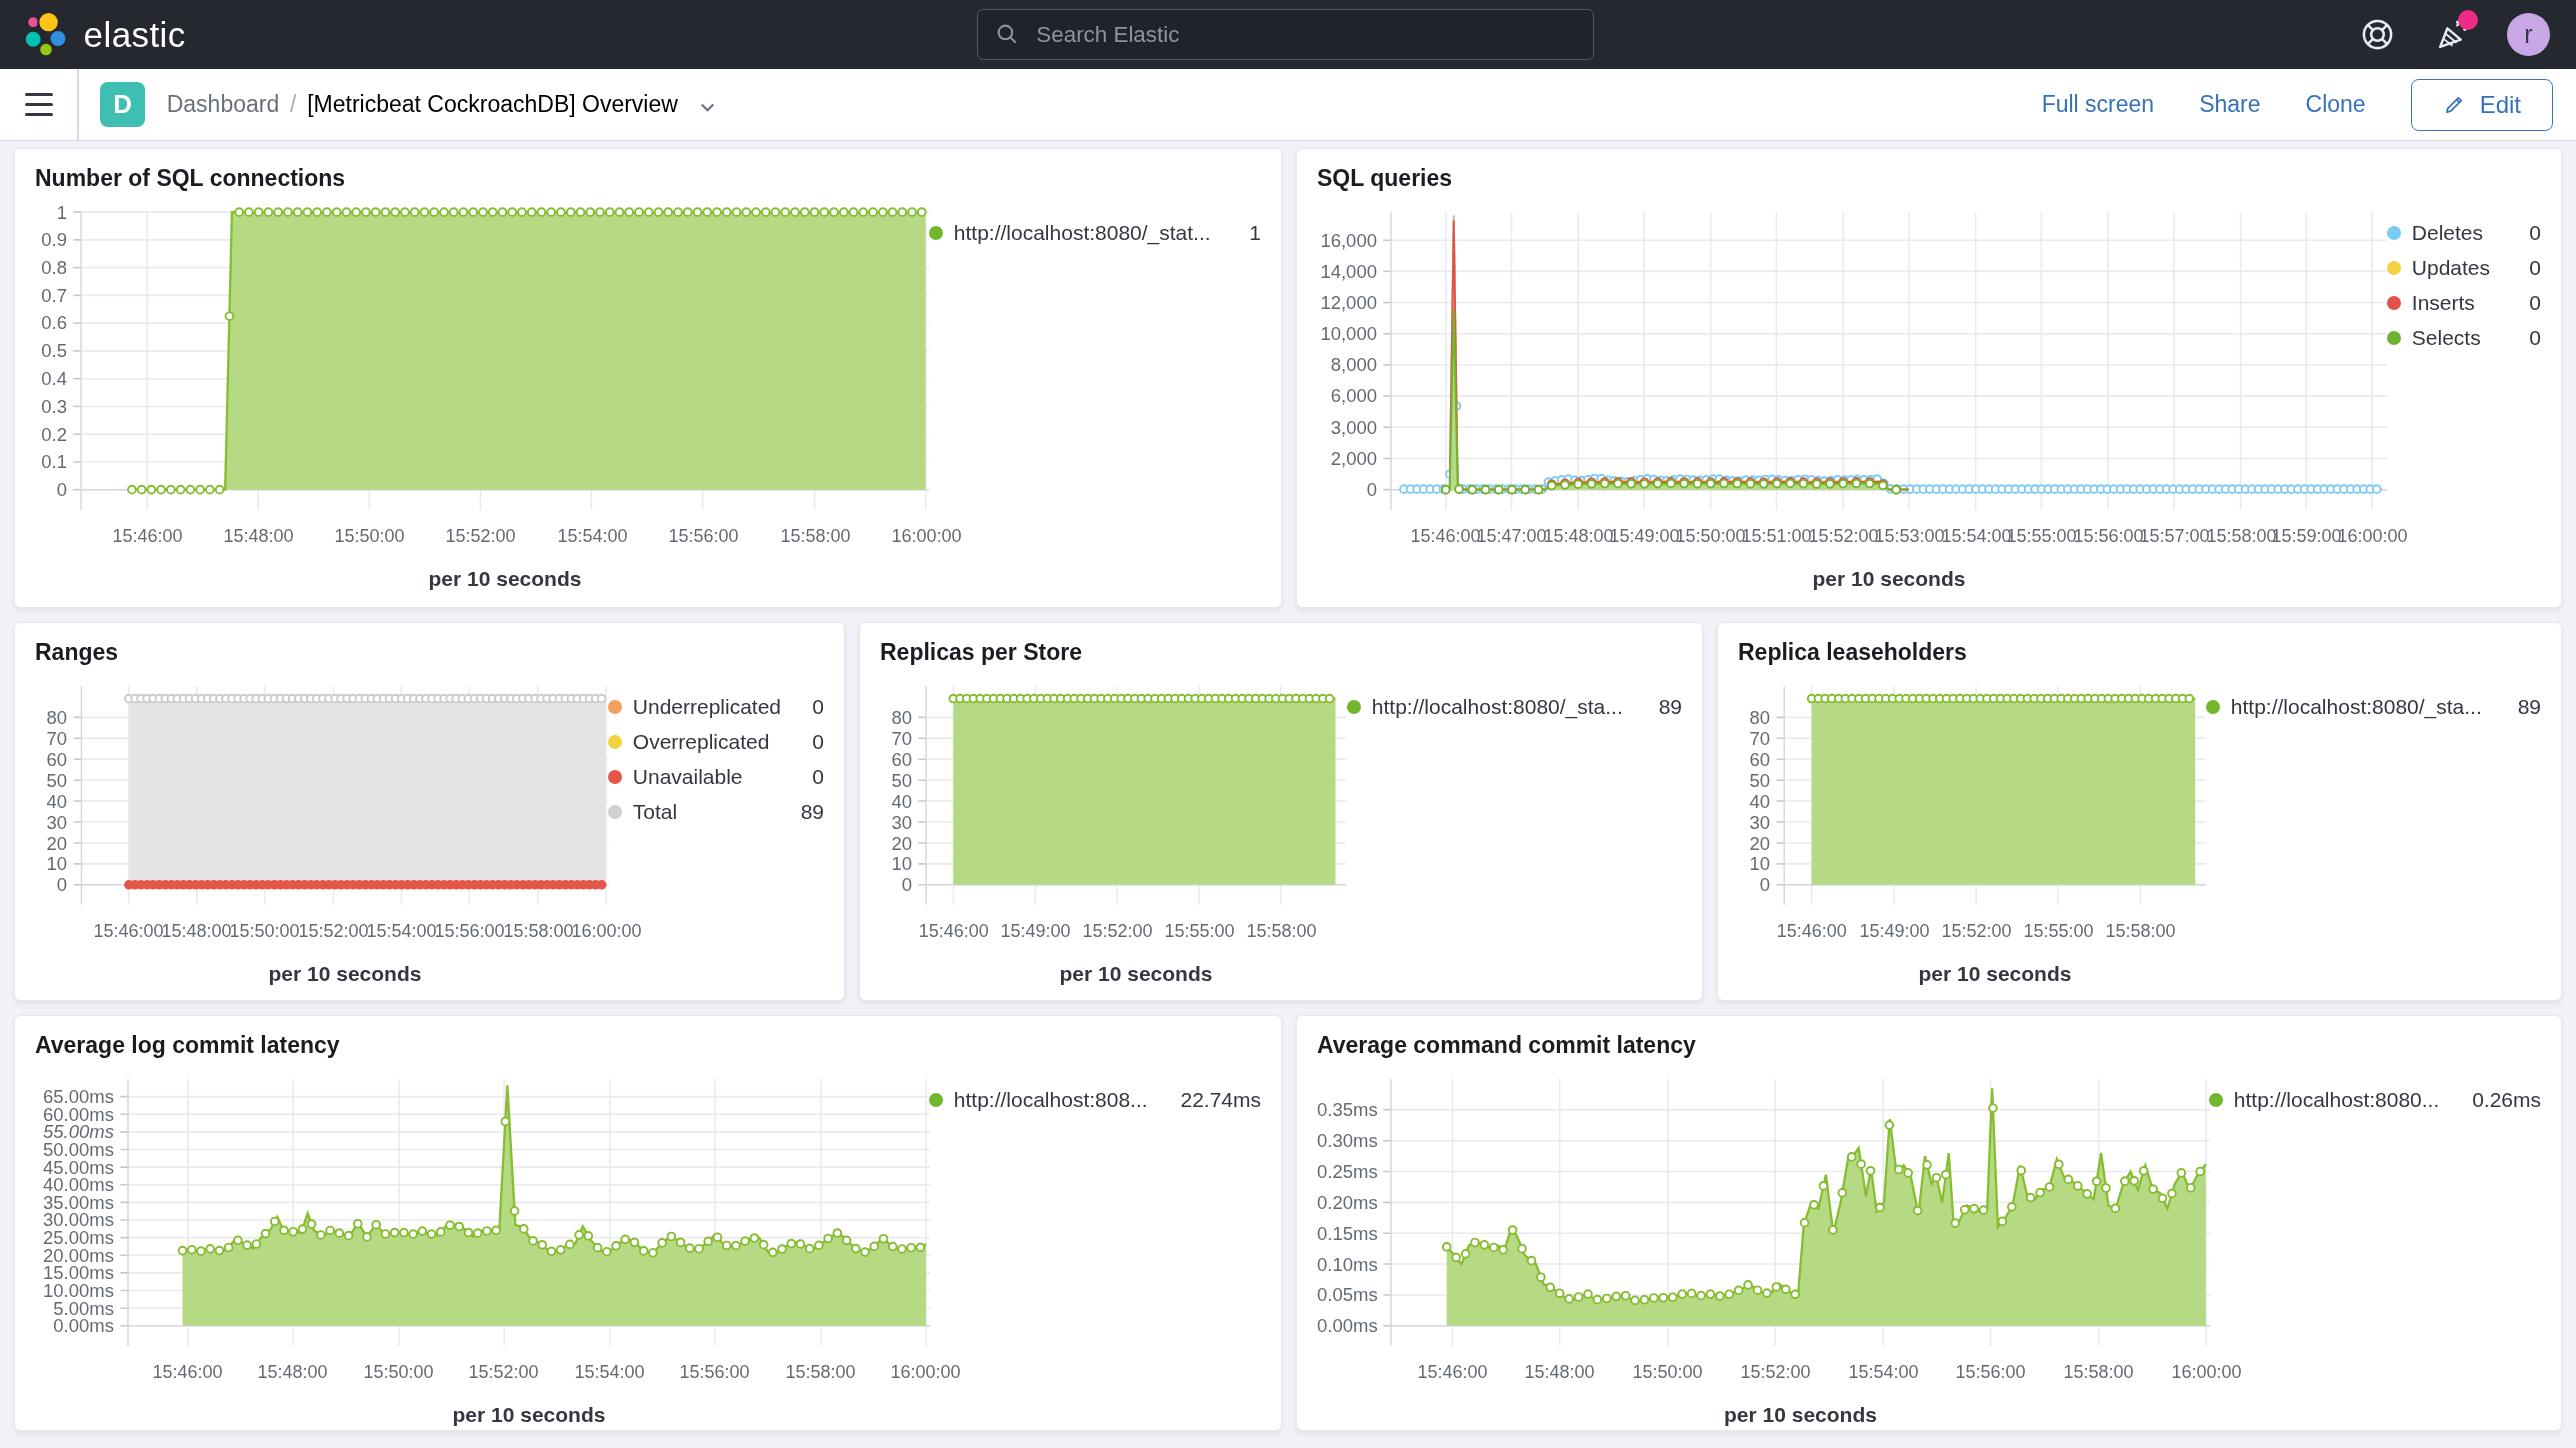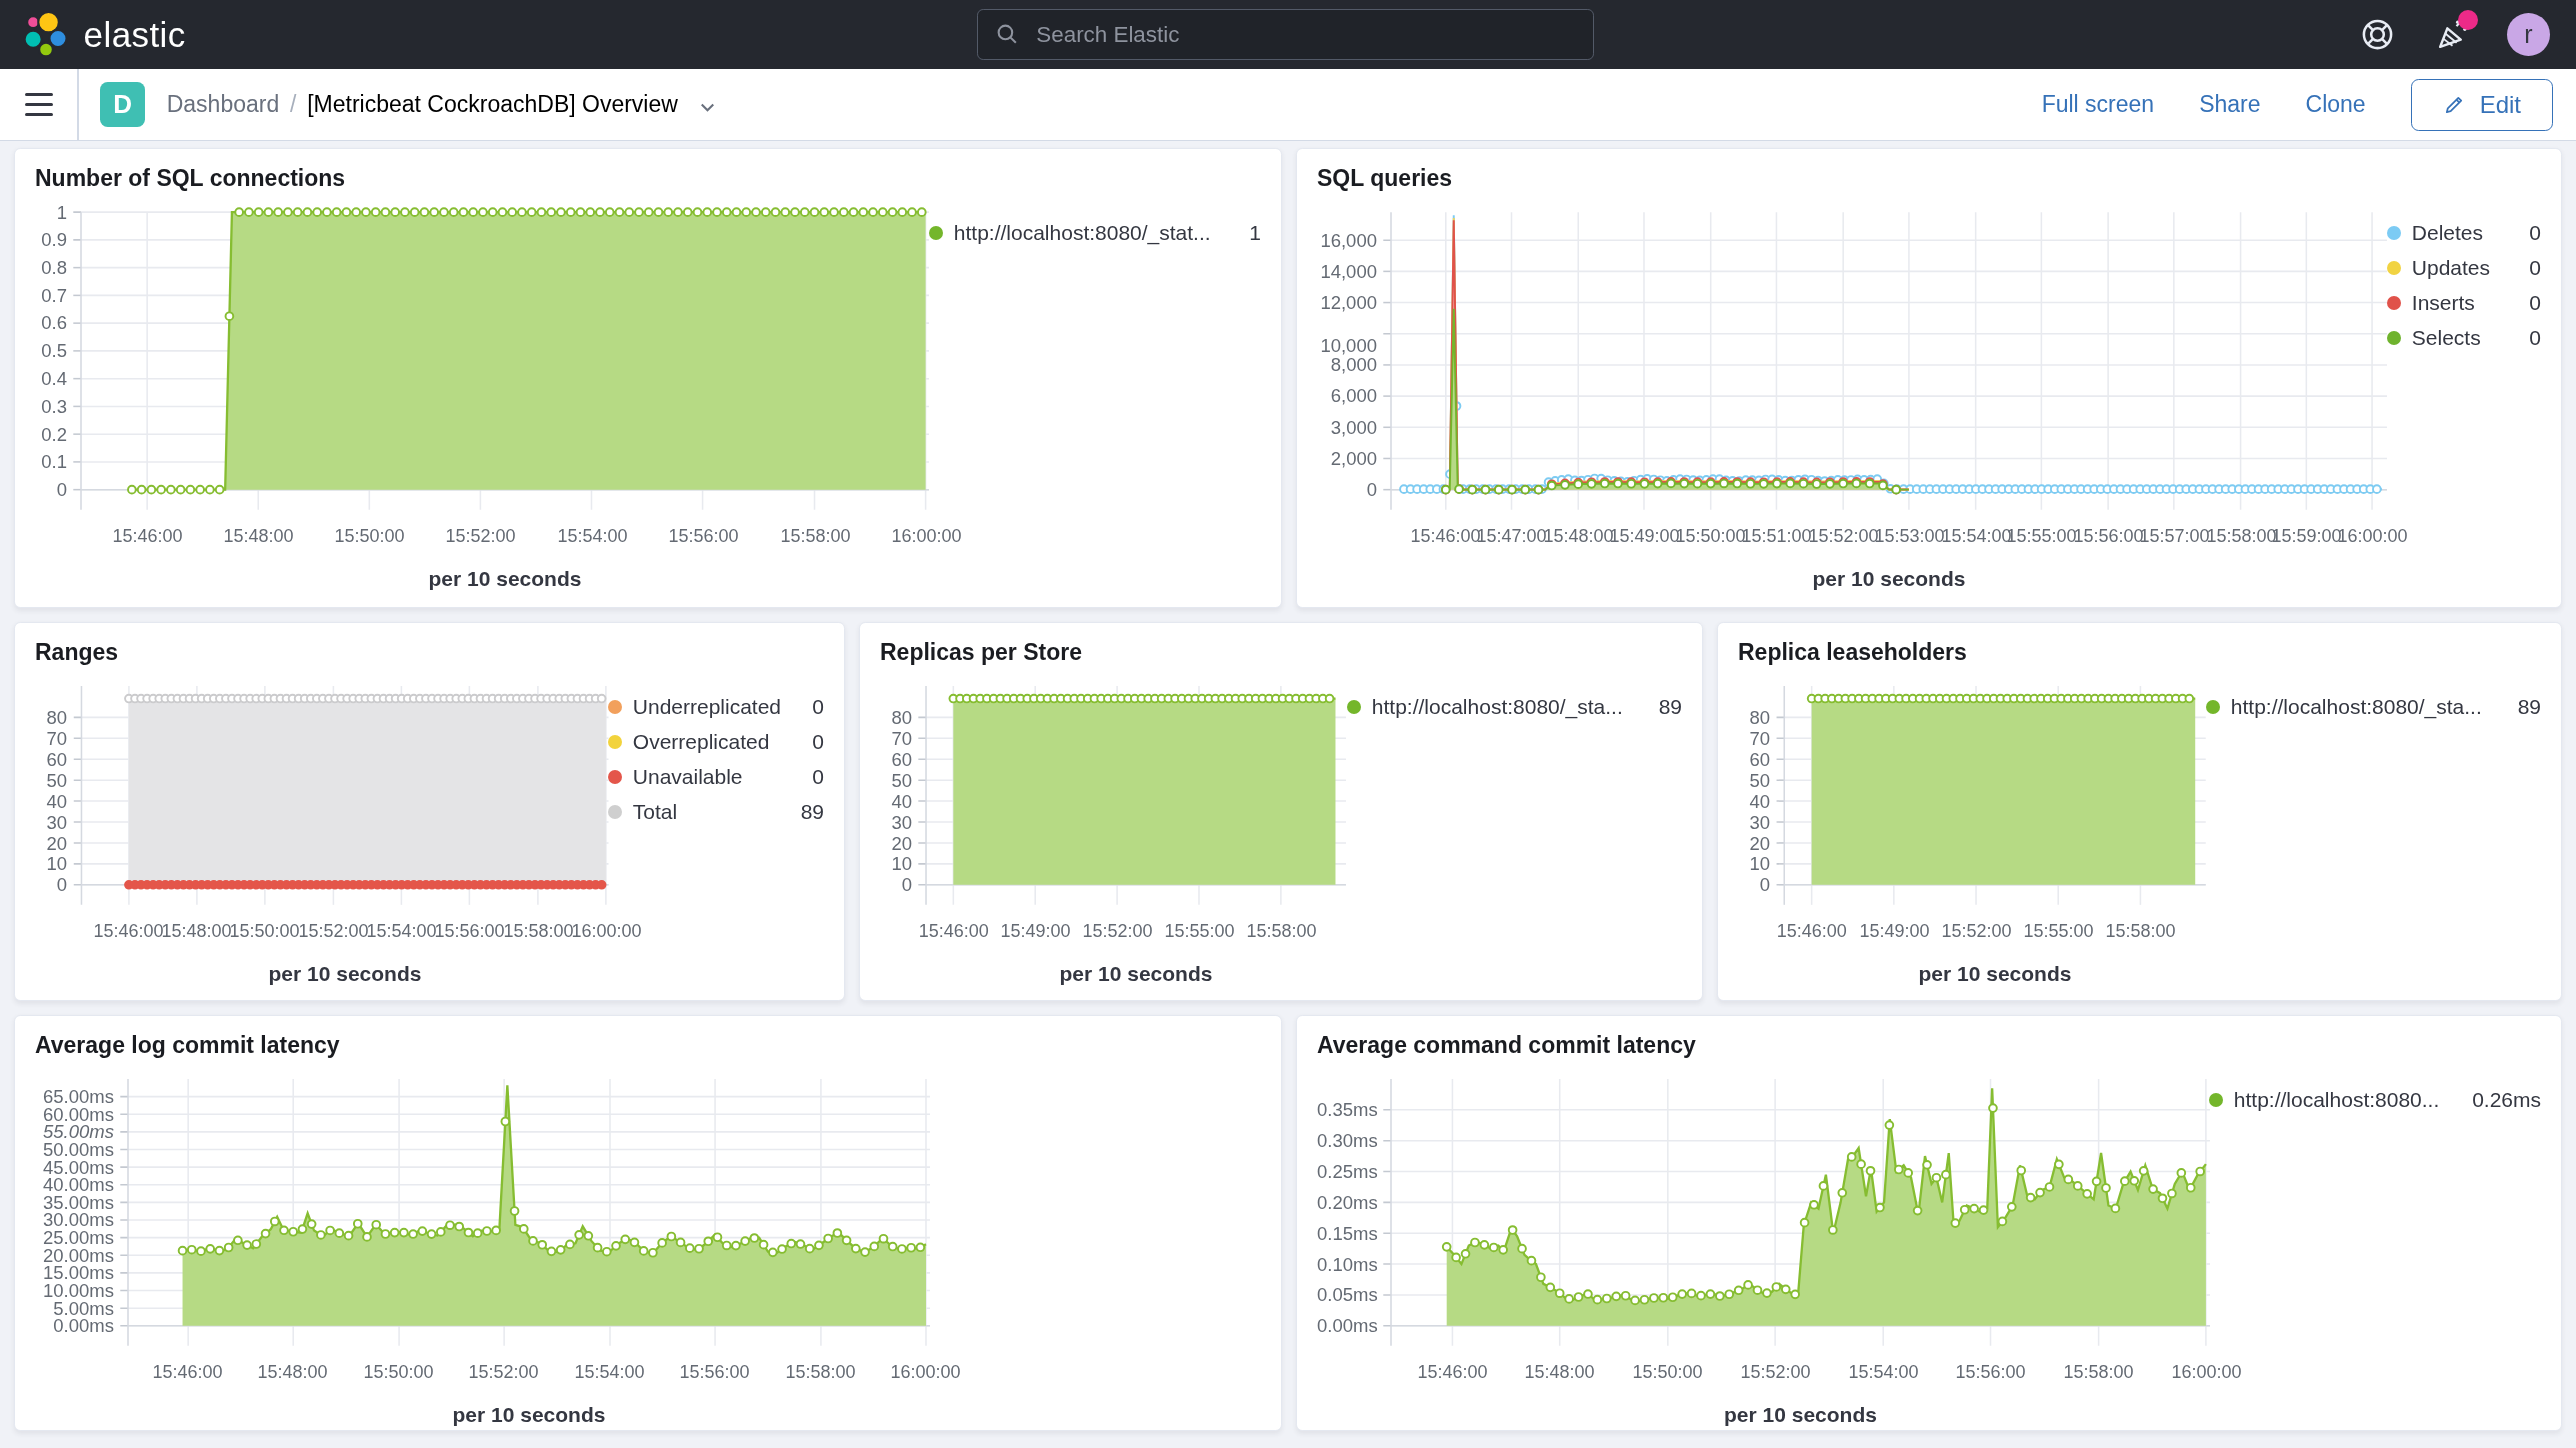--- a/index.html
+++ b/index.html
@@ -559,21 +559,21 @@
                   <circle cx="603.7515999999996" cy="351.9593258426966" r="5" fill="#fff" stroke="#74B62B" stroke-width="2.5"></circle>
                   <circle cx="620.9351999999996" cy="352.04898876404496" r="5" fill="#fff" stroke="#74B62B" stroke-width="2.5"></circle>
                   <circle cx="638.1187999999996" cy="354.47865168539306" r="5" fill="#fff" stroke="#74B62B" stroke-width="2.5"></circle>
                   <circle cx="655.3023999999996" cy="359.95955056179776" r="5" fill="#fff" stroke="#74B62B" stroke-width="2.5"></circle>
                 </svg>
                 <div class="ytick" style="width: 60px; top: 266px;">0</div>
                 <div class="ytick" style="width: 60px; top: 235px;">2,000</div>
                 <div class="ytick" style="width: 60px; top: 204px;">3,000</div>
                 <div class="ytick" style="width: 60px; top: 172px;">6,000</div>
                 <div class="ytick" style="width: 60px; top: 141px;">8,000</div>
-                <div class="ytick" style="width: 60px; top: 122px;">10,000</div>
+                <div class="ytick" style="width: 60px; top: 110px;">10,000</div>
                 <div class="ytick" style="width: 60px; top: 79px;">12,000</div>
                 <div class="ytick" style="width: 60px; top: 48px;">14,000</div>
                 <div class="ytick" style="width: 60px; top: 16.5px;">16,000</div>
                 <div class="xtick" style="left: 59px; top: 313px;">15:46:00</div>
                 <div class="xtick" style="left: 125px; top: 313px;">15:47:00</div>
                 <div class="xtick" style="left: 192px; top: 313px;">15:48:00</div>
                 <div class="xtick" style="left: 258px; top: 313px;">15:49:00</div>
                 <div class="xtick" style="left: 324px; top: 313px;">15:50:00</div>
                 <div class="xtick" style="left: 390px; top: 313px;">15:51:00</div>
                 <div class="xtick" style="left: 457px; top: 313px;">15:52:00</div>
@@ -1242,20 +1242,27 @@
                 <div class="xtick" style="left: 188px; top: 282px;">15:48:00</div>
                 <div class="xtick" style="left: 294px; top: 282px;">15:50:00</div>
                 <div class="xtick" style="left: 399px; top: 282px;">15:52:00</div>
                 <div class="xtick" style="left: 505px; top: 282px;">15:54:00</div>
                 <div class="xtick" style="left: 610px; top: 282px;">15:56:00</div>
                 <div class="xtick" style="left: 716px; top: 282px;">15:58:00</div>
                 <div class="xtick" style="left: 821px; top: 282px;">16:00:00</div>
                 <div class="perlabel" style="left: 93px; width: 802px; top: 324px;">per 10 seconds</div>
               </div>
             </div>
+            <div class="legend" style="width: 332px;">
+              <div class="litem">
+                <div class="ldot" style="background: rgb(116, 182, 43);"></div>
+                <div class="llabel">http://localhost:808...</div>
+                <div class="lvalue">22.74ms</div>
+              </div>
+            </div>
           </div>
         </div>
     </section>
     <section class="panel" style="left:1296px;top:1015px;width:1266px;height:416px">
       <div class="panel-title">Average command commit latency</div>
       <div class="chart">
           <div class="crow">
             <div class="ccol">
               <div class="plotwrap" style="height: 362px;">
                 <svg width="819" height="273" class="plotsvg" style="left: 74px; overflow: visible;" viewBox="0 0 1062 354">

